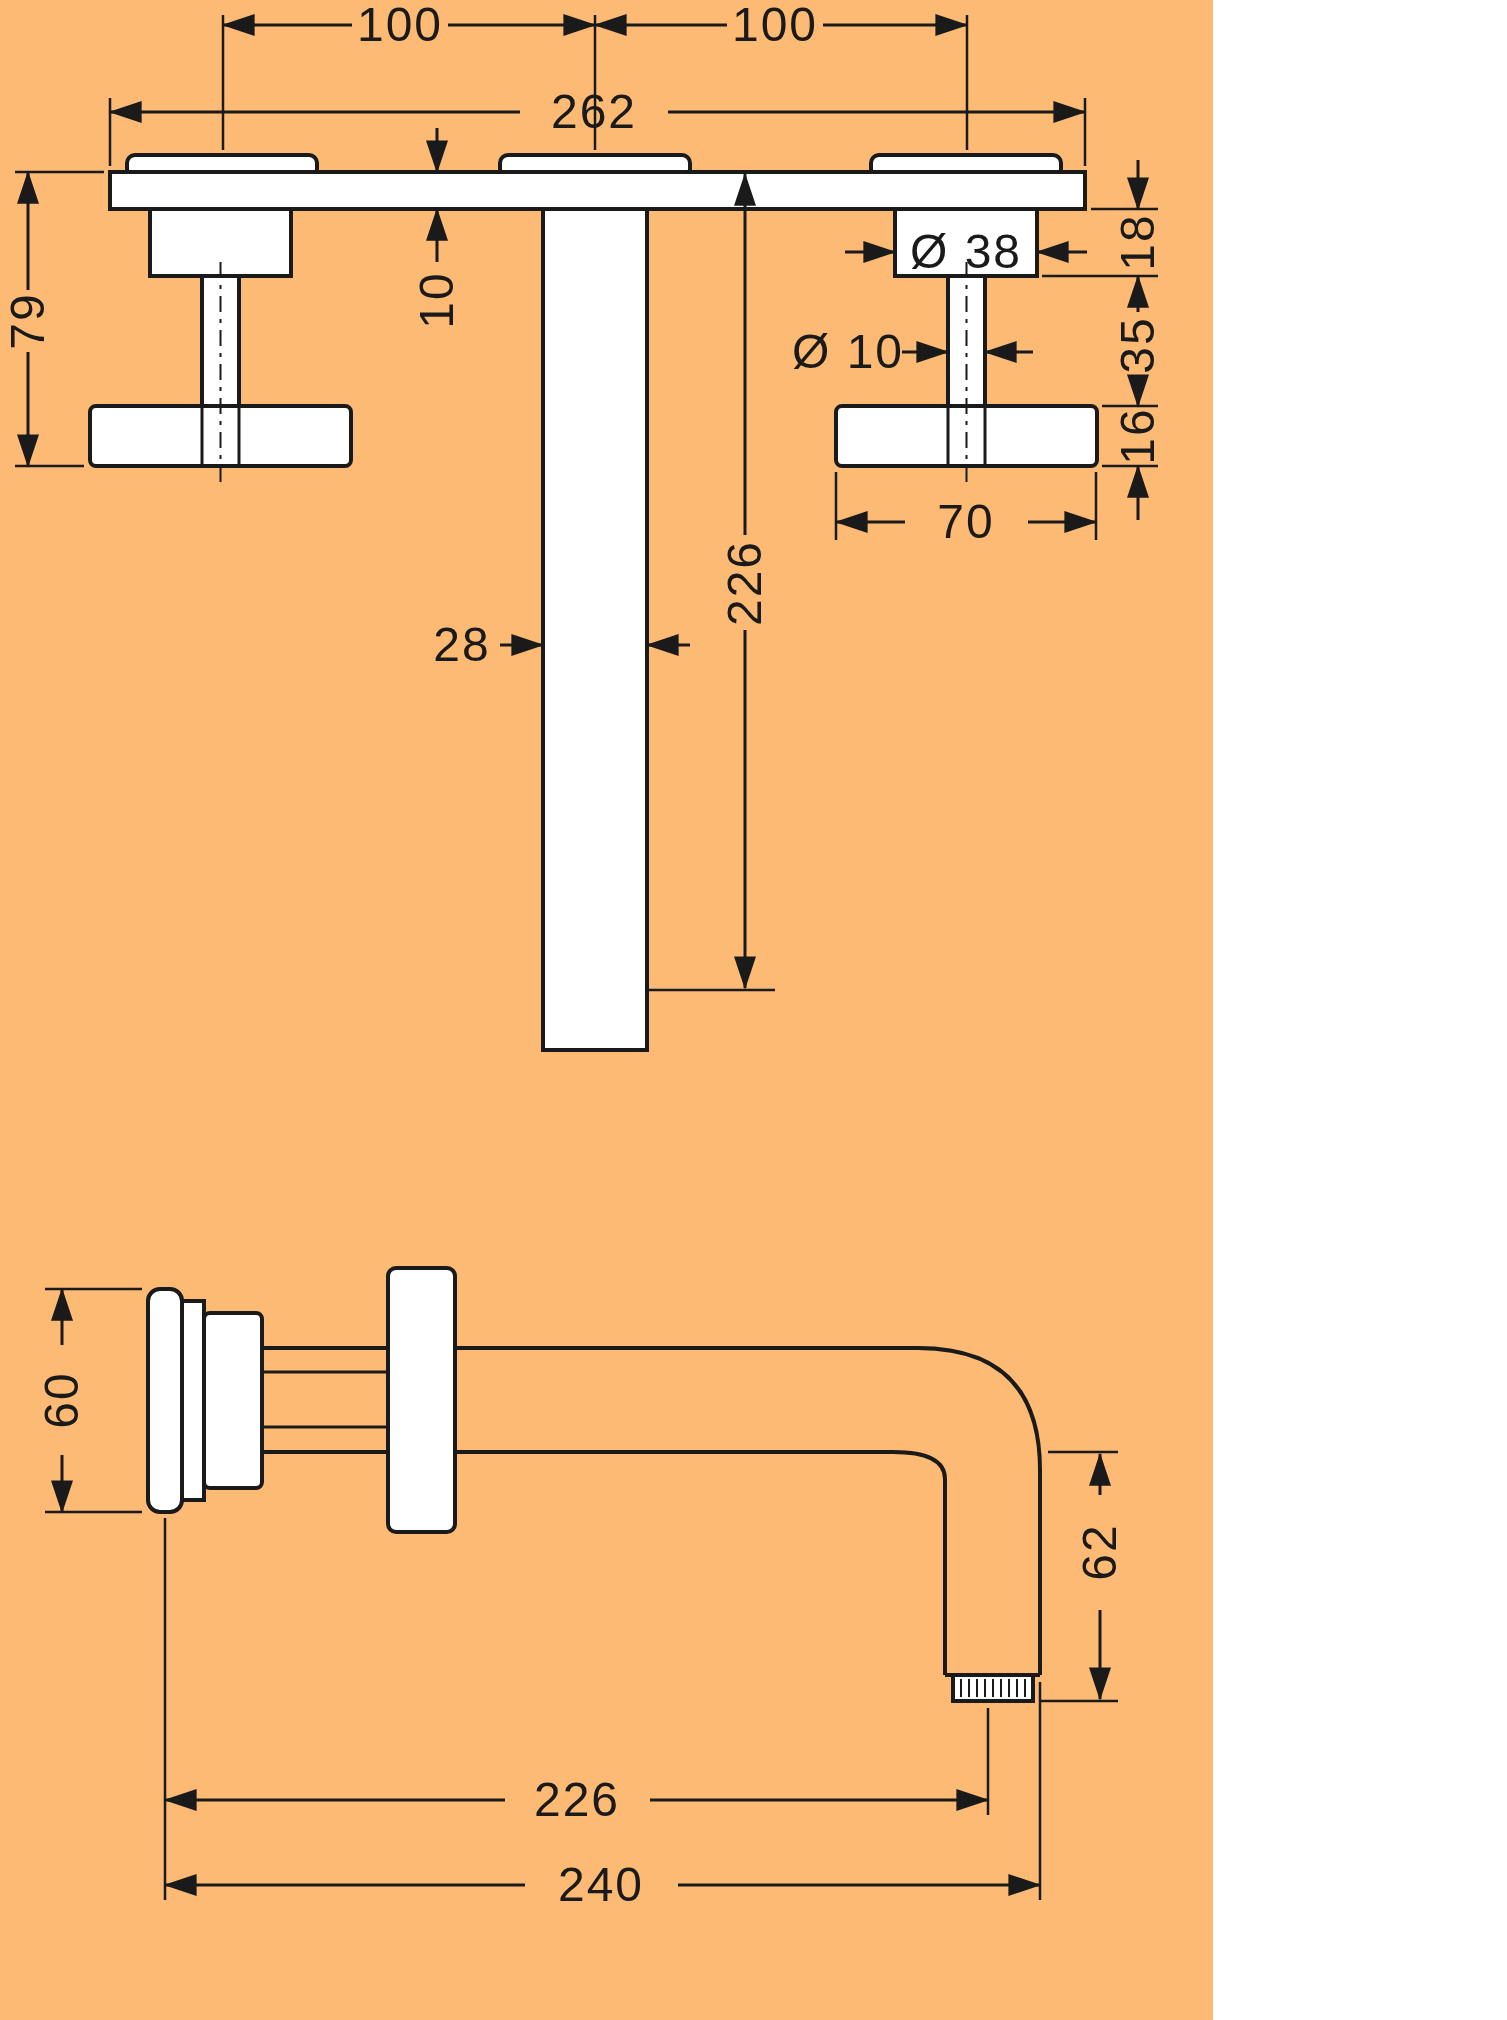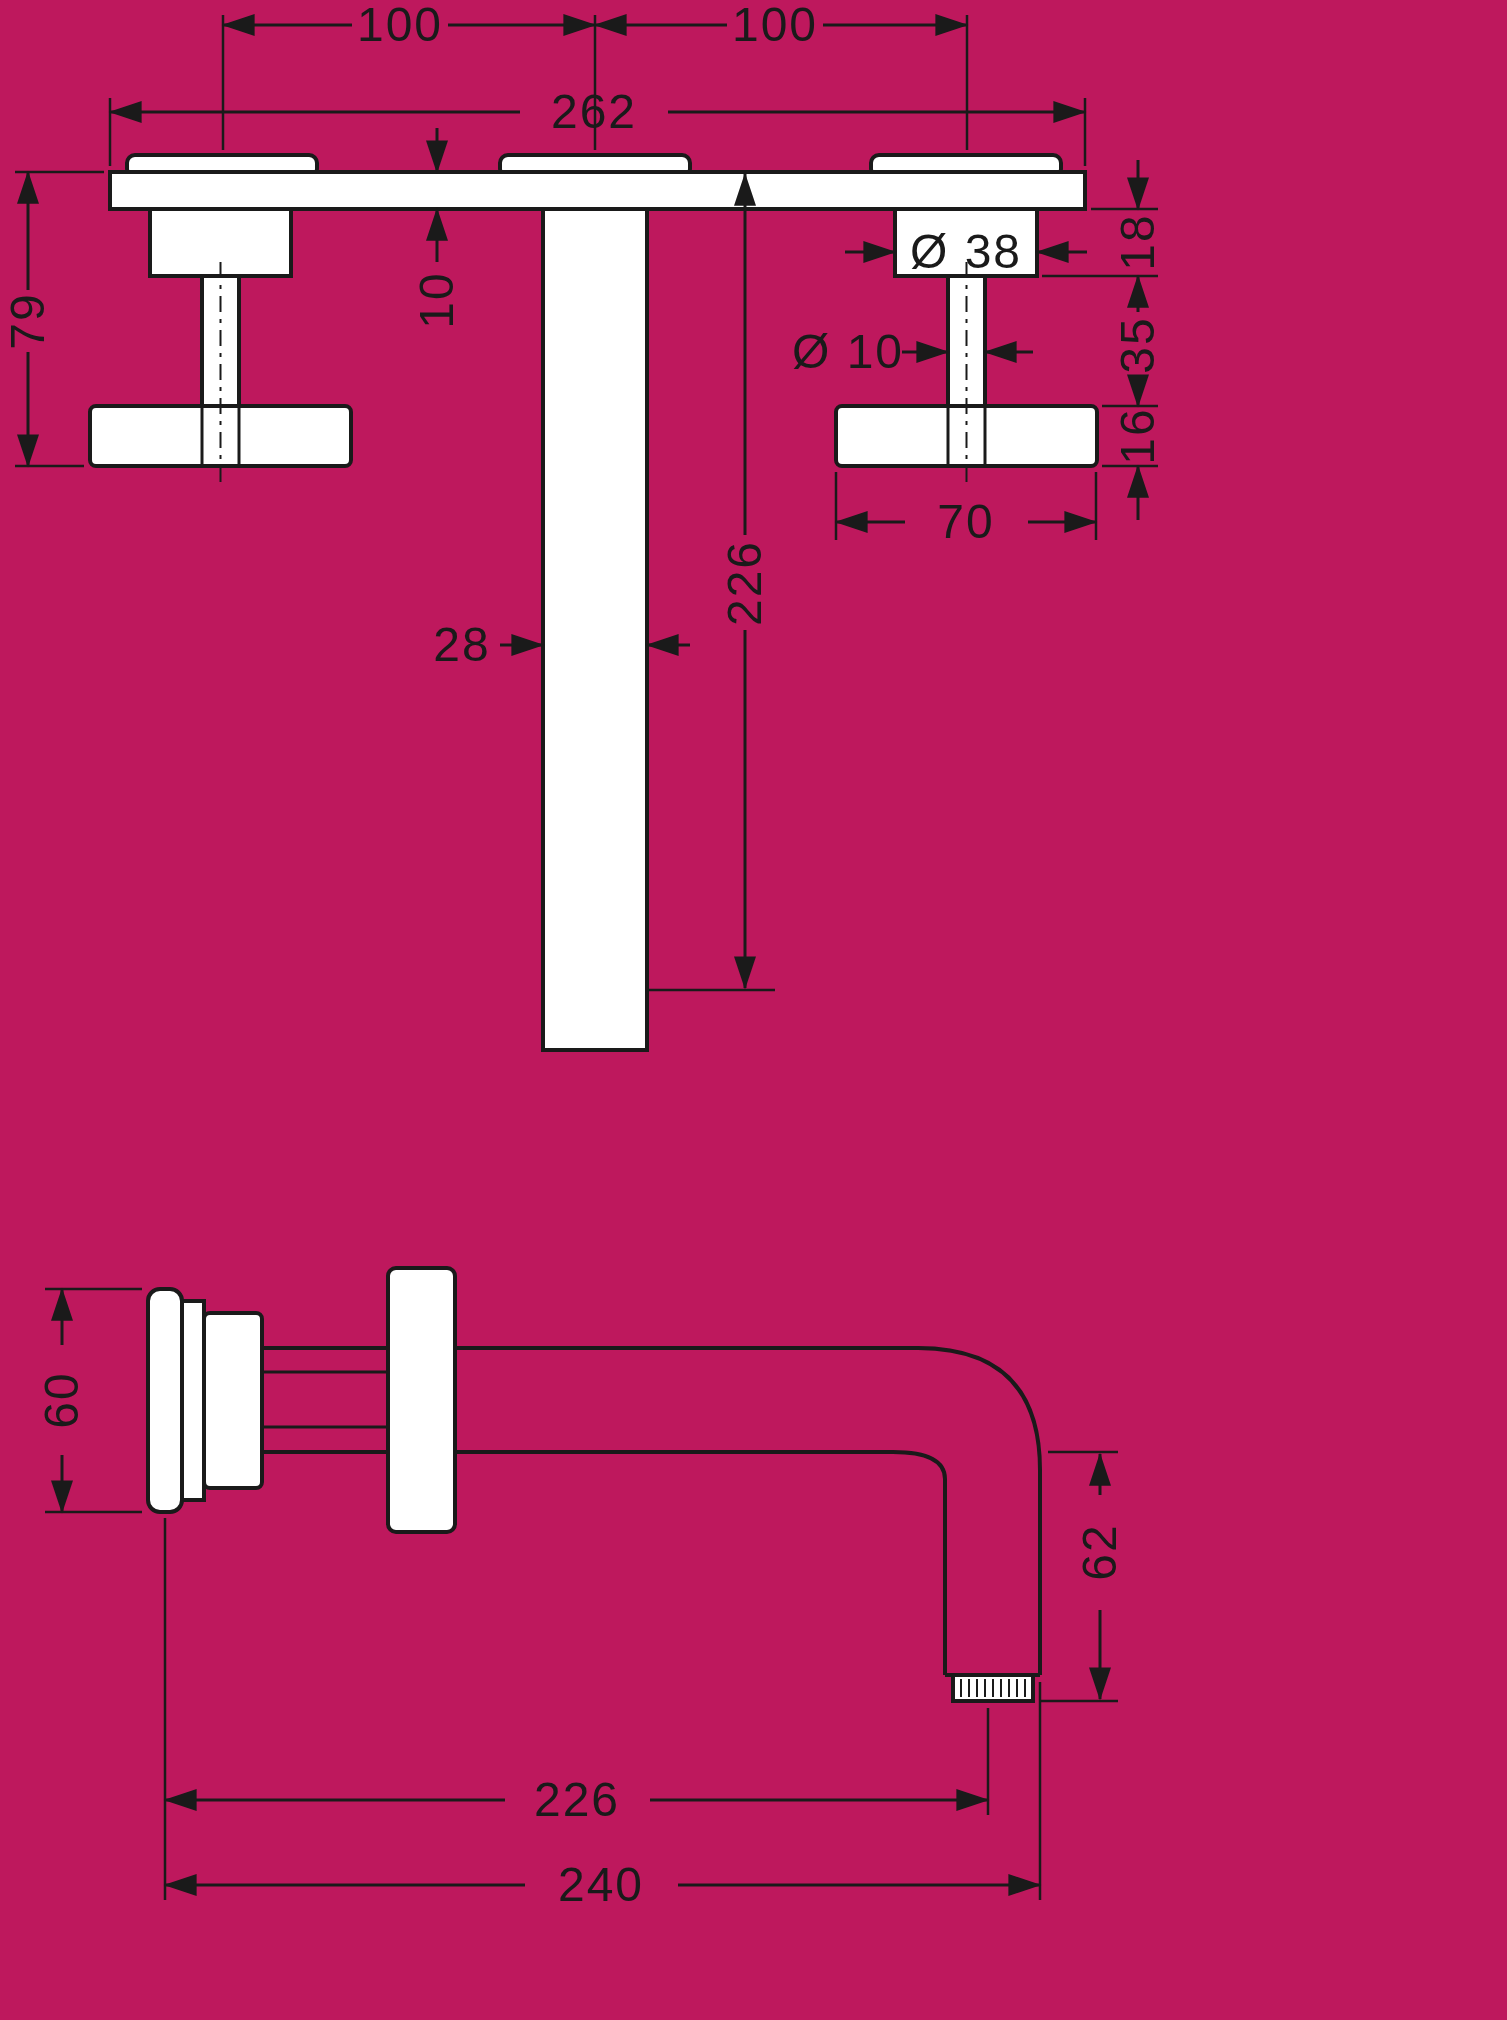--- a/index.html
+++ b/index.html
@@ -1,16 +1,16 @@
 <!DOCTYPE html>
 <html><head>
 <meta charset="utf-8">
 <style>
   html,body{margin:0;padding:0;background:#ffffff;}
-  .stage{width:1507px;height:2020px;background:#be185d;position:relative;overflow:hidden;}
+  .stage{width:1213px;height:2020px;background:#fdba74;position:relative;overflow:hidden;}
   svg{display:block;}
   text{font-family:"Liberation Sans",sans-serif;font-size:48px;fill:#1a1a1a;letter-spacing:2px;}
   .obj{fill:#ffffff;stroke:#1a1a1a;stroke-width:4;}
   .objline{fill:none;stroke:#1a1a1a;stroke-width:4;}
   .mid{fill:none;stroke:#1a1a1a;stroke-width:3;}
   .ext{stroke:#1a1a1a;stroke-width:2.5;}
   .dim{stroke:#1a1a1a;stroke-width:3;}
   .cl{stroke:#1a1a1a;stroke-width:2;stroke-dasharray:16 7 4 7;fill:none;}
   .hatch{stroke:#1a1a1a;stroke-width:2;}
 </style>

